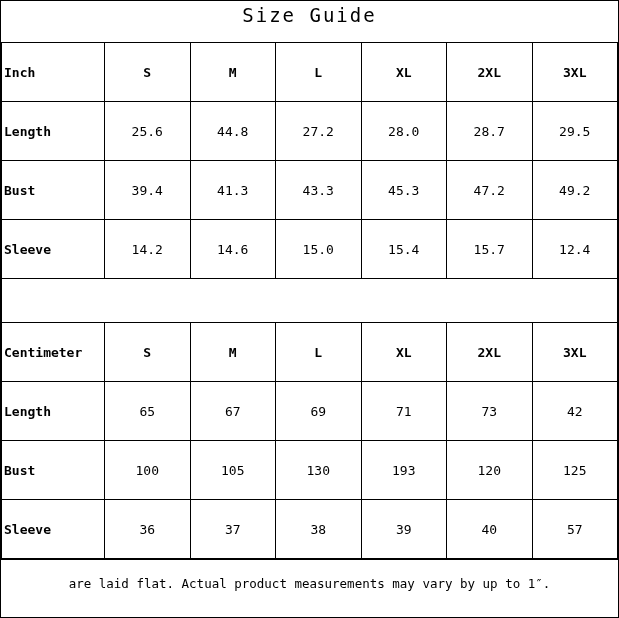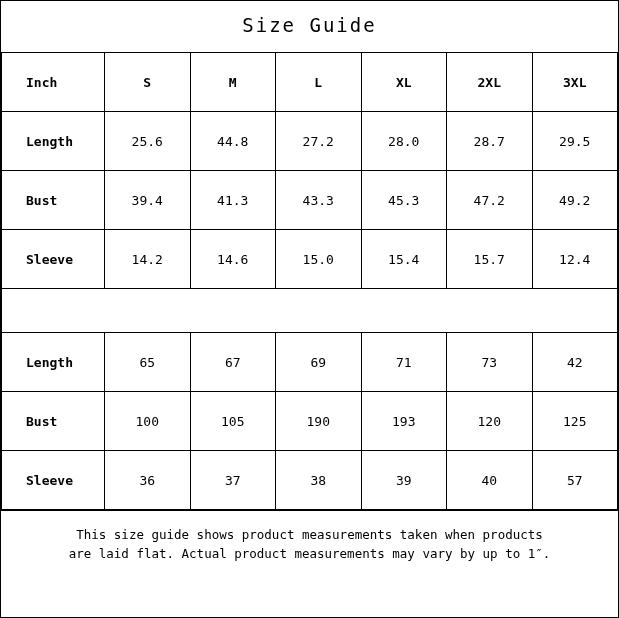--- a/index.html
+++ b/index.html
@@ -19,21 +19,21 @@
     width: 619px;
     height: 618px;
     box-sizing: border-box;
     border: 1px solid #000000;
     background: #ffffff;
   }
   .title {
     text-align: center;
     font-size: 19px;
     letter-spacing: 2px;
-    padding-top: 13px;
+    padding-top: 3px;
     padding-bottom: 16px;
     font-family: "DejaVu Sans Mono", monospace;
     color: #000000;
   }
   table.size-table {
     border-collapse: collapse;
     width: 617px;
     table-layout: fixed;
   }
   table.size-table td {
@@ -41,21 +41,21 @@
     height: 56px;
     text-align: center;
     vertical-align: middle;
     font-size: 13px;
     font-family: "DejaVu Sans Mono", monospace;
   }
   table.size-table td.unit-cell,
   table.size-table td.row-label {
     font-weight: bold;
     text-align: left;
-    padding-left: 24px;
+    padding-left: 2px;
   }
   table.size-table td.hdr {
     font-weight: bold;
   }
   col.c0 { width: 103px; }
   col.c1, col.c2, col.c3, col.c4, col.c5, col.c6 { width: 85.5px; }
   .spacer {
     height: 43px;
     border-left: 1px solid #000000;
     border-right: 1px solid #000000;
@@ -135,47 +135,55 @@
       <col class="c0">
         <col class="c1">
         <col class="c2">
         <col class="c3">
         <col class="c4">
         <col class="c5">
         <col class="c6">
     </colgroup>
     <tbody>
       <tr>
+        <td class="unit-cell">Centimeter</td>
+        <td class="hdr">S</td>
+        <td class="hdr">M</td>
+        <td class="hdr">L</td>
+        <td class="hdr">XL</td>
+        <td class="hdr">2XL</td>
+        <td class="hdr">3XL</td>
+      </tr>
+      <tr>
         <td class="row-label">Length</td>
         <td>65</td>
         <td>67</td>
         <td>69</td>
         <td>71</td>
         <td>73</td>
         <td>42</td>
       </tr>
       <tr>
         <td class="row-label">Bust</td>
         <td>100</td>
         <td>105</td>
-        <td>190</td>
+        <td>130</td>
         <td>193</td>
         <td>120</td>
         <td>125</td>
       </tr>
       <tr>
         <td class="row-label">Sleeve</td>
         <td>36</td>
         <td>37</td>
         <td>38</td>
         <td>39</td>
         <td>40</td>
         <td>57</td>
       </tr>
     </tbody>
   </table>
 
   <div class="footnote">
-    <div>This size guide shows product measurements taken when products</div>
     <div>are laid flat. Actual product measurements may vary by up to 1″.</div>
   </div>
 
 </div>
 
 </body></html>

